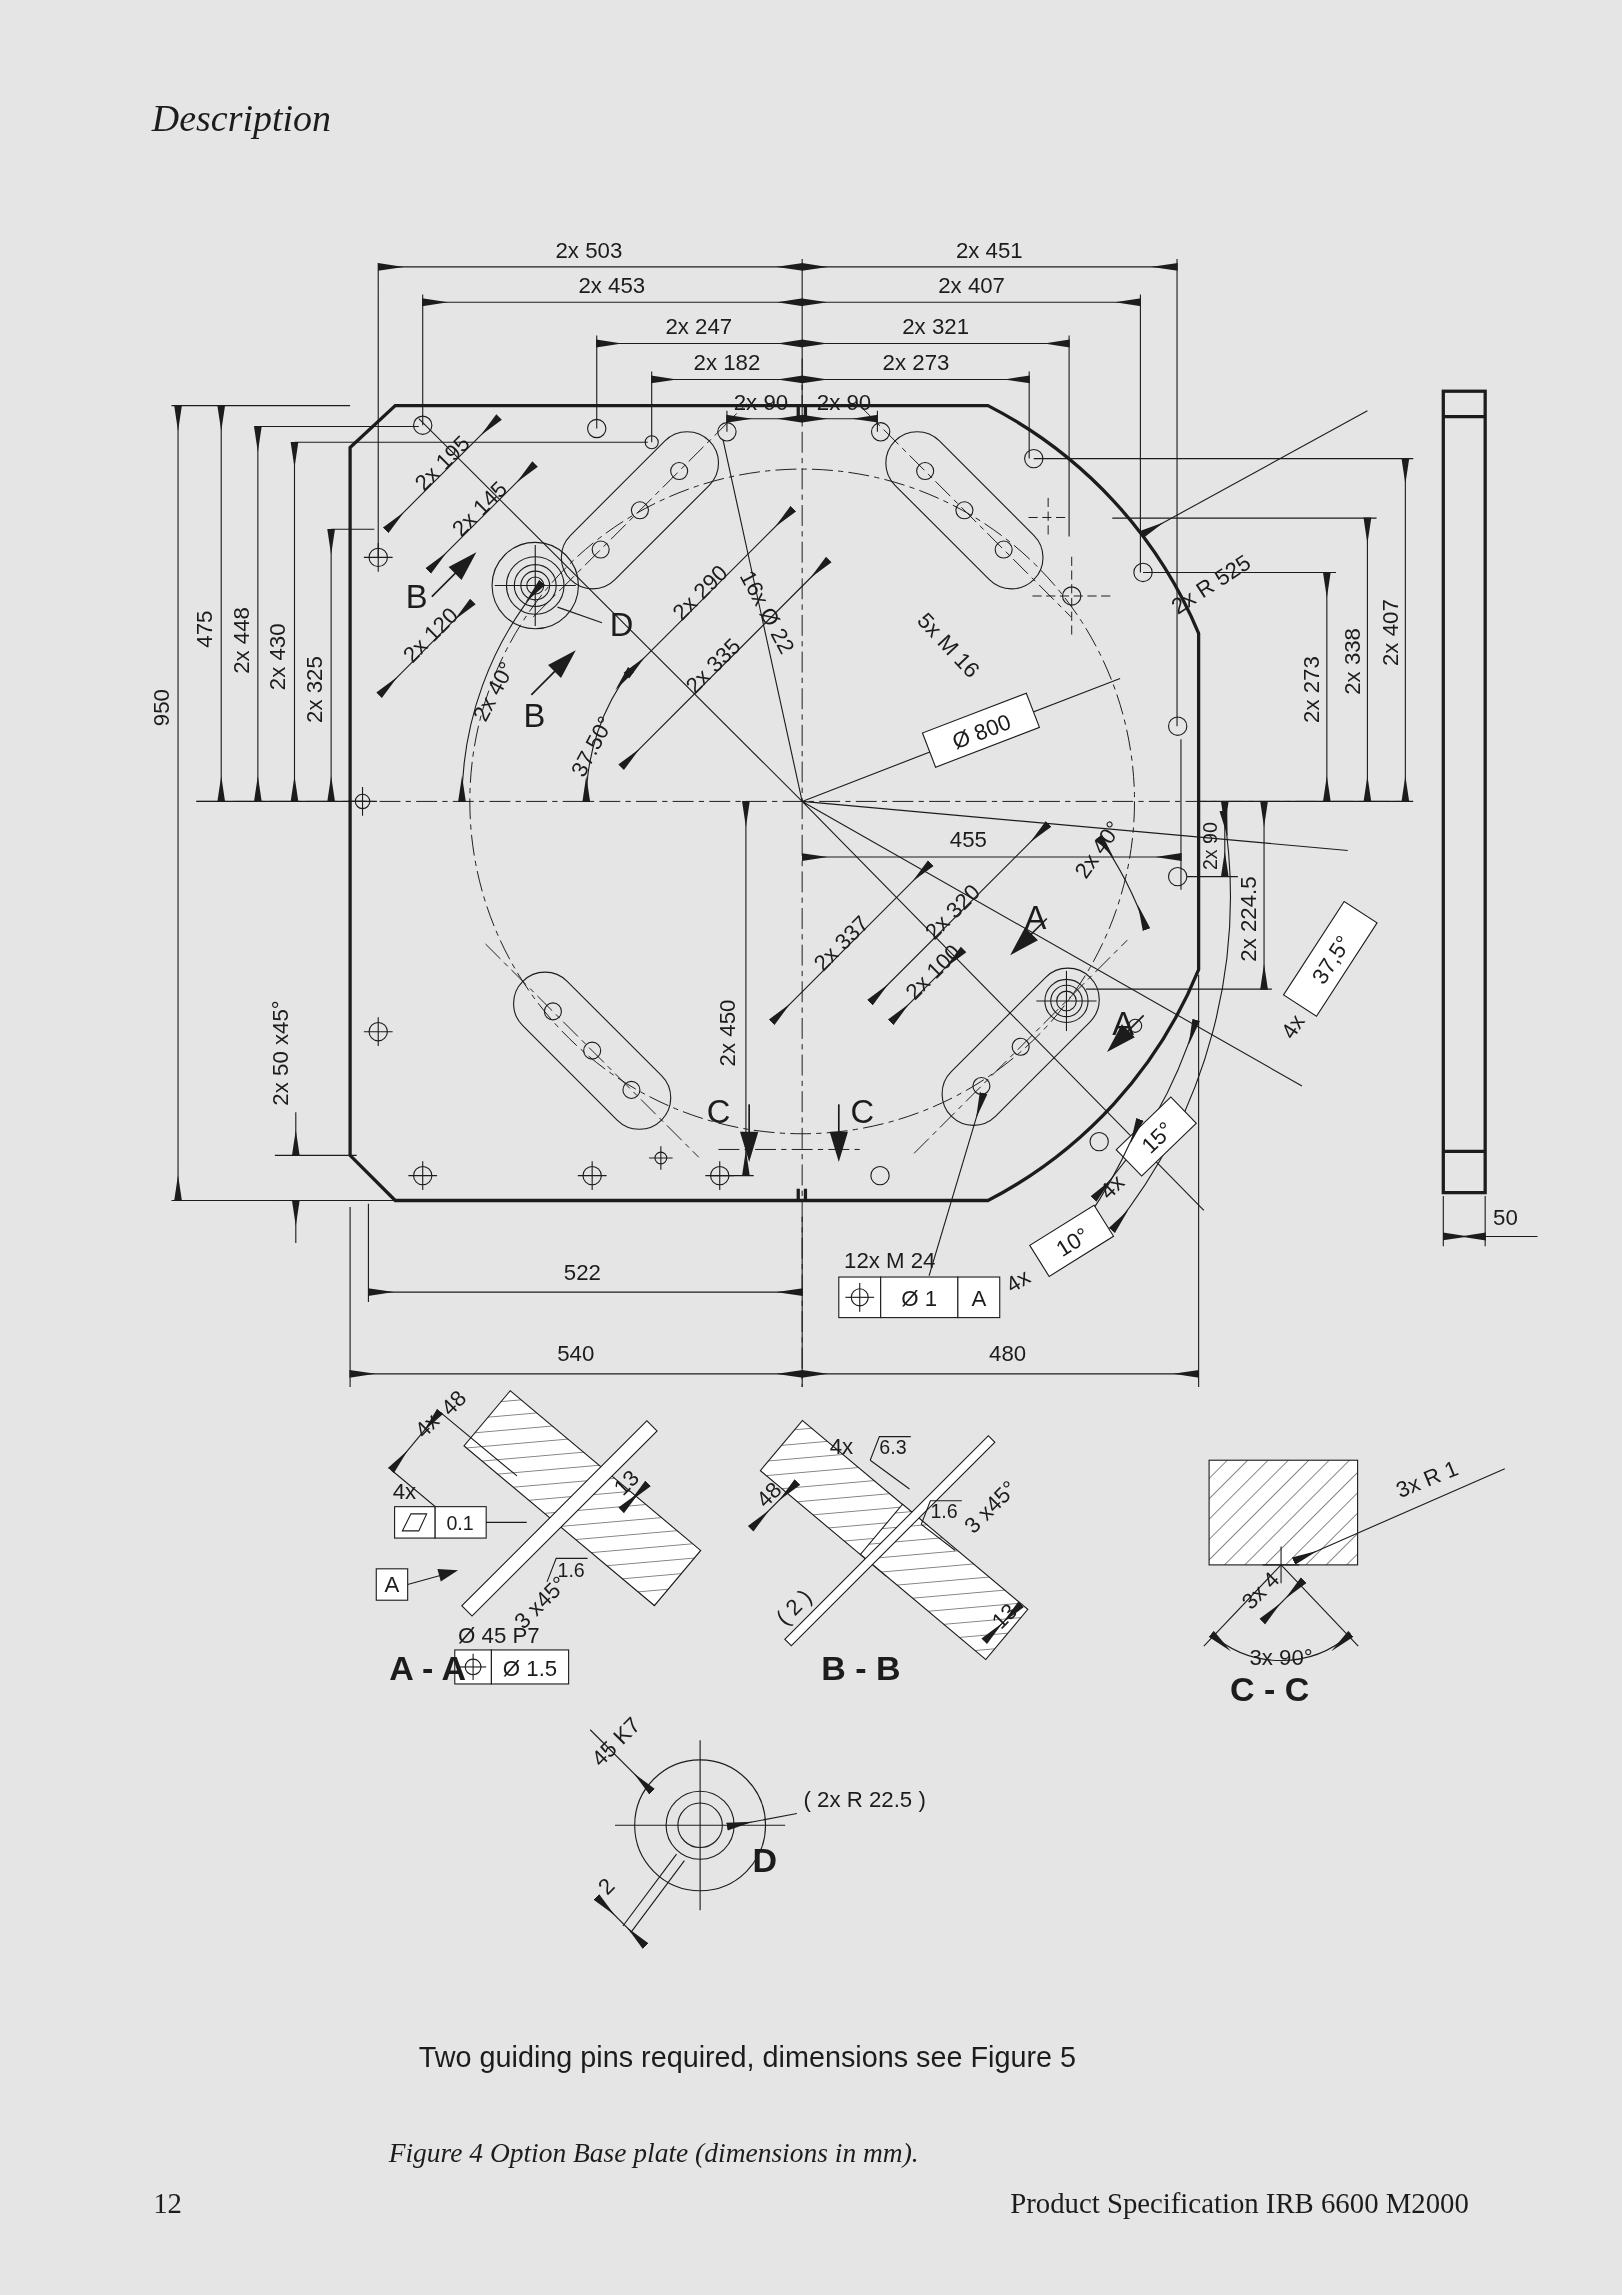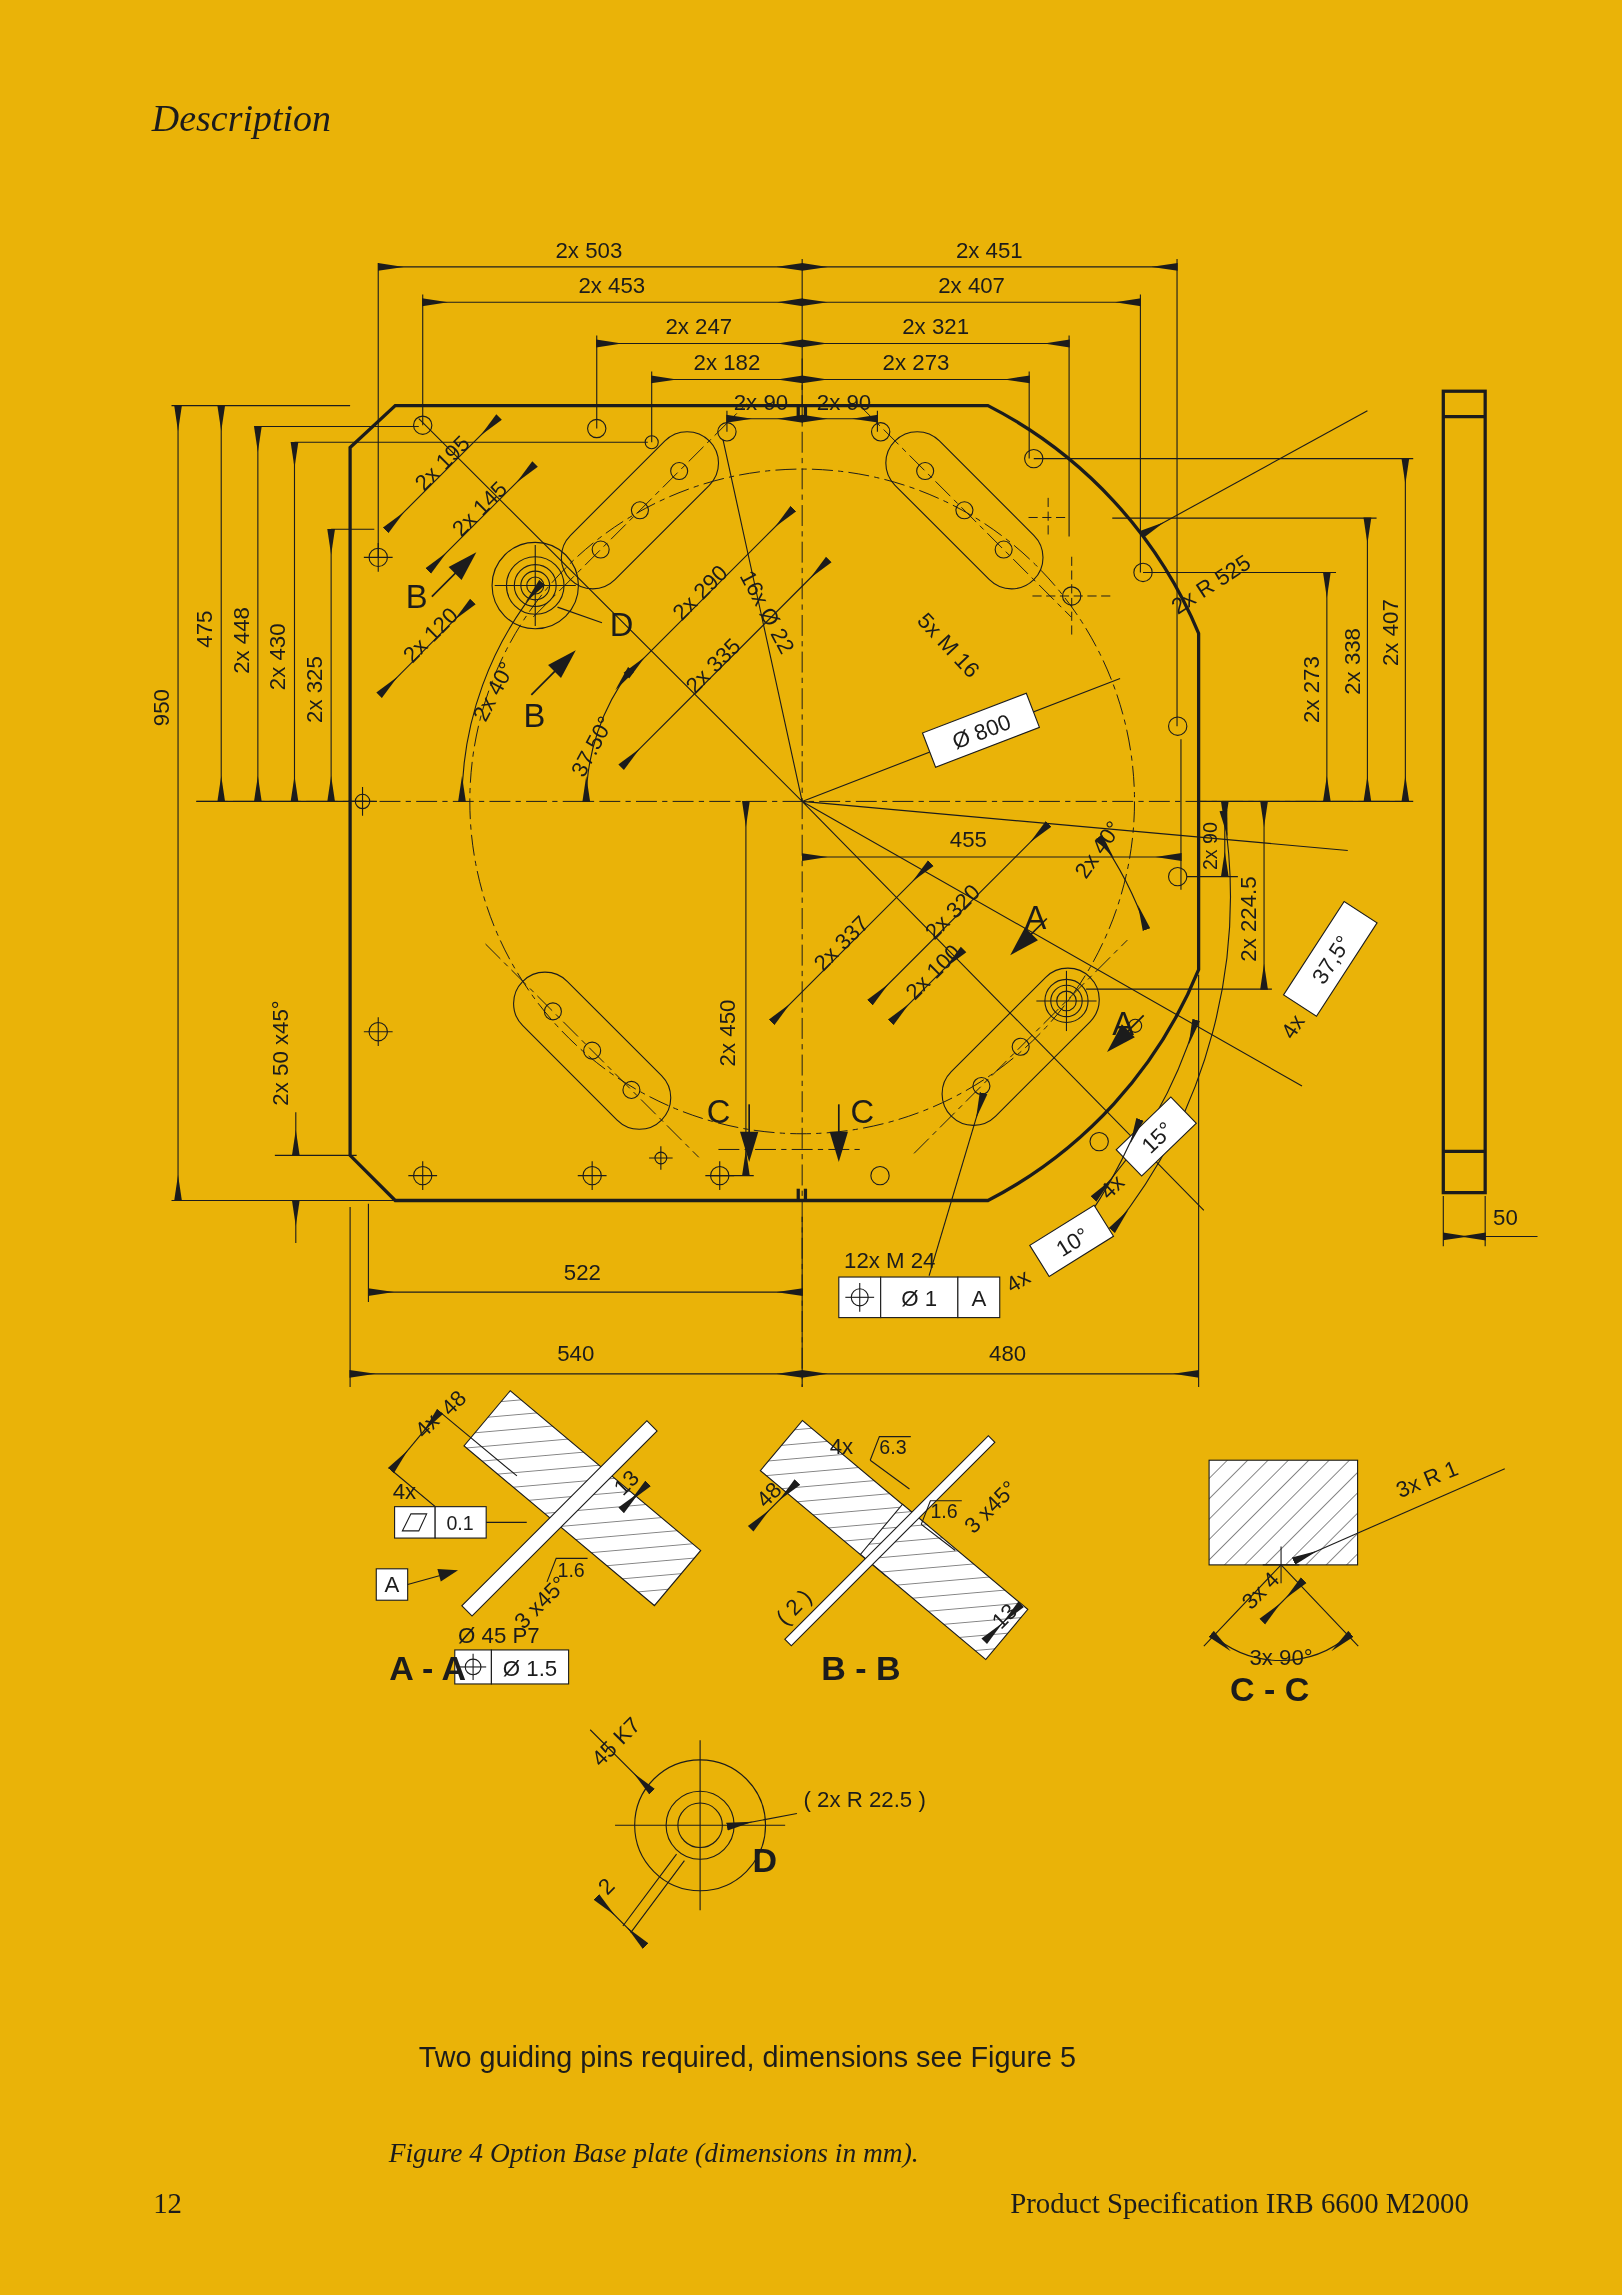--- a/index.html
+++ b/index.html
@@ -1,16 +1,16 @@
 <!DOCTYPE html>
 <html style="font-size:10.5px"><head>
 <meta charset="utf-8">
 <style>
   html,body{margin:0;padding:0;background:#888;}
-  .page{width:1622px;height:2295px;background:#eab308;position:relative;margin:0 auto;
+  .page{width:1622px;height:2295px;background:#e5e5e5;position:relative;margin:0 auto;
         font-family:"Liberation Sans",sans-serif;color:#1c1c1c;}
   svg{position:absolute;left:0;top:0;}
   svg text{fill:#1c1c1c;font-family:"Liberation Sans",sans-serif;}
   .t-dim{font-size:34px;}
   .t-dim-s{font-size:30px;}
   .t-mark{font-size:50px;}
   .t-title{font-size:52px;font-weight:bold;}
   .t-note{font-size:44px;}
   .t-heading{font-family:"Liberation Serif",serif;font-style:italic;font-size:58px;}
   .t-figure{font-family:"Liberation Serif",serif;font-style:italic;font-size:42px;}

